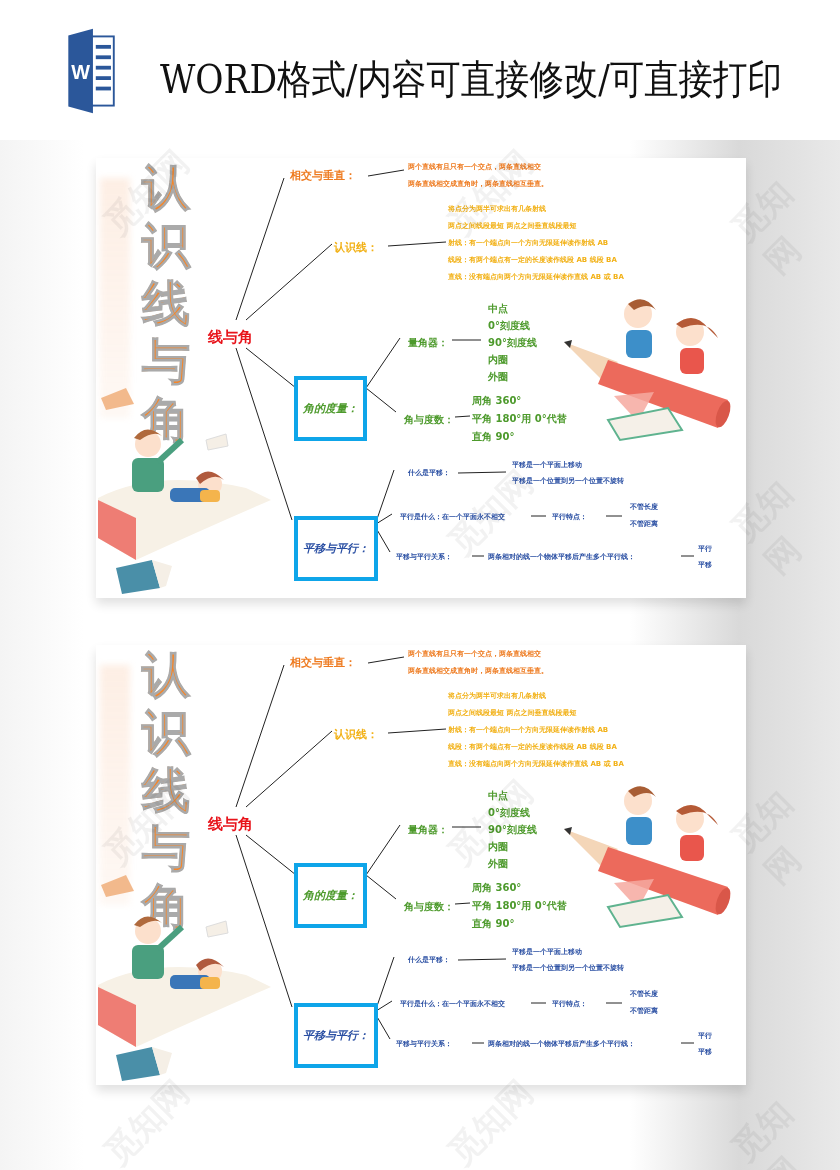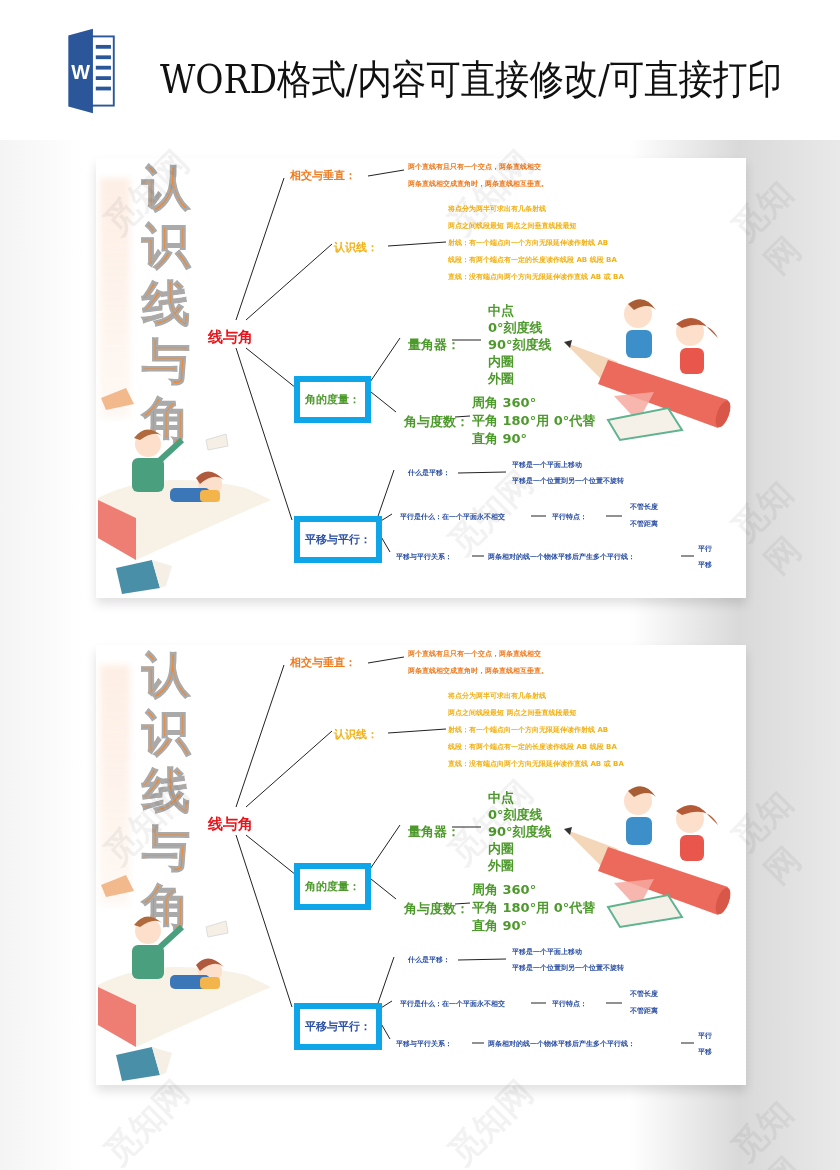--- a/index.html
+++ b/index.html
@@ -20,24 +20,24 @@
   .ghost{position:absolute;left:4px;top:20px;width:30px;height:240px;
     background:linear-gradient(180deg,rgba(248,190,150,0.25),rgba(248,190,150,0.1));filter:blur(3px);}
   svg.lines{position:absolute;left:0;top:0;}
   .t{position:absolute;white-space:nowrap;font-weight:bold;}
   .center{color:#e8141b;font-size:15px;}
   .orange{color:#ee7a1f;font-size:11px;}
   .orange-s{color:#ee7a1f;font-size:7px;}
   .yellow{color:#f2b116;font-size:11px;}
   .yellow-s{color:#f2b116;font-size:7px;}
   .green{color:#4d9a2c;font-size:11px;}
-  .green-s{color:#4d9a2c;font-size:13px;}
+  .green-s{color:#4d9a2c;font-size:10px;}
   .blue{color:#2a4fa3;font-size:11px;}
   .blue-s{color:#2a4fa3;font-size:7px;}
-  .box{border:6px solid #0ea5e9;padding:10px 5px;background:#fff;}
+  .box{border:4px solid #0ea5e9;padding:21px 5px;background:#fff;font-style:italic;}
   .illus{position:absolute;}
   .watermark{position:absolute;font-size:34px;color:rgba(0,0,0,0.05);transform:rotate(-45deg);font-weight:bold;}
 </style>
 </head>
 <body>
 
 <div class="header">
   <svg class="word-icon" viewBox="0 0 100 190" width="100" height="90" style="width:100px;height:90px;">
     <polygon points="0,20 52,6 52,184 0,170" fill="#2b579a"></polygon>
     <rect x="50" y="22" width="46" height="146" fill="#fff" stroke="#2b579a" stroke-width="4"></rect>

